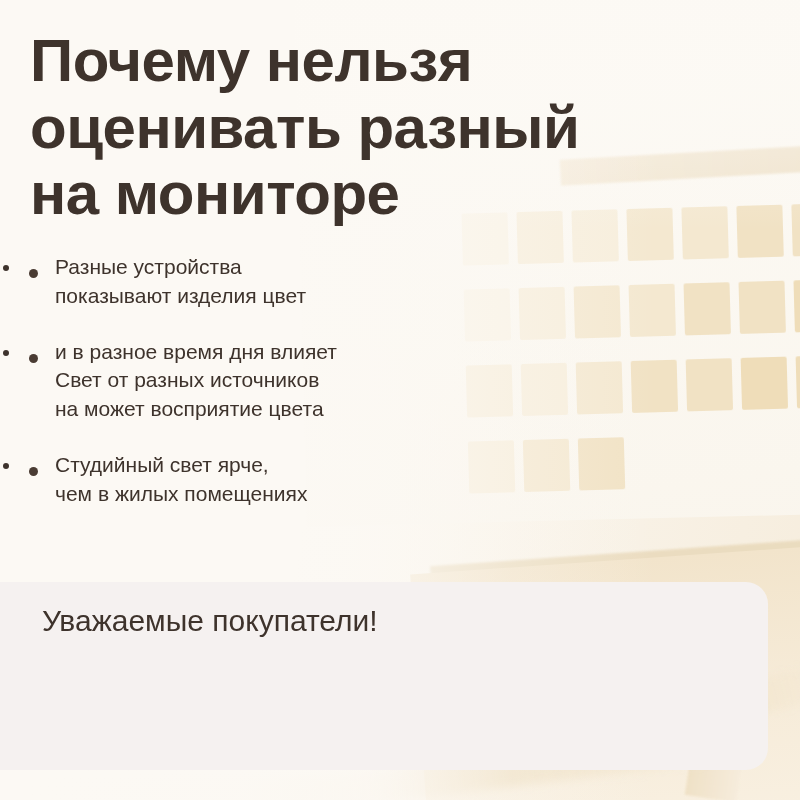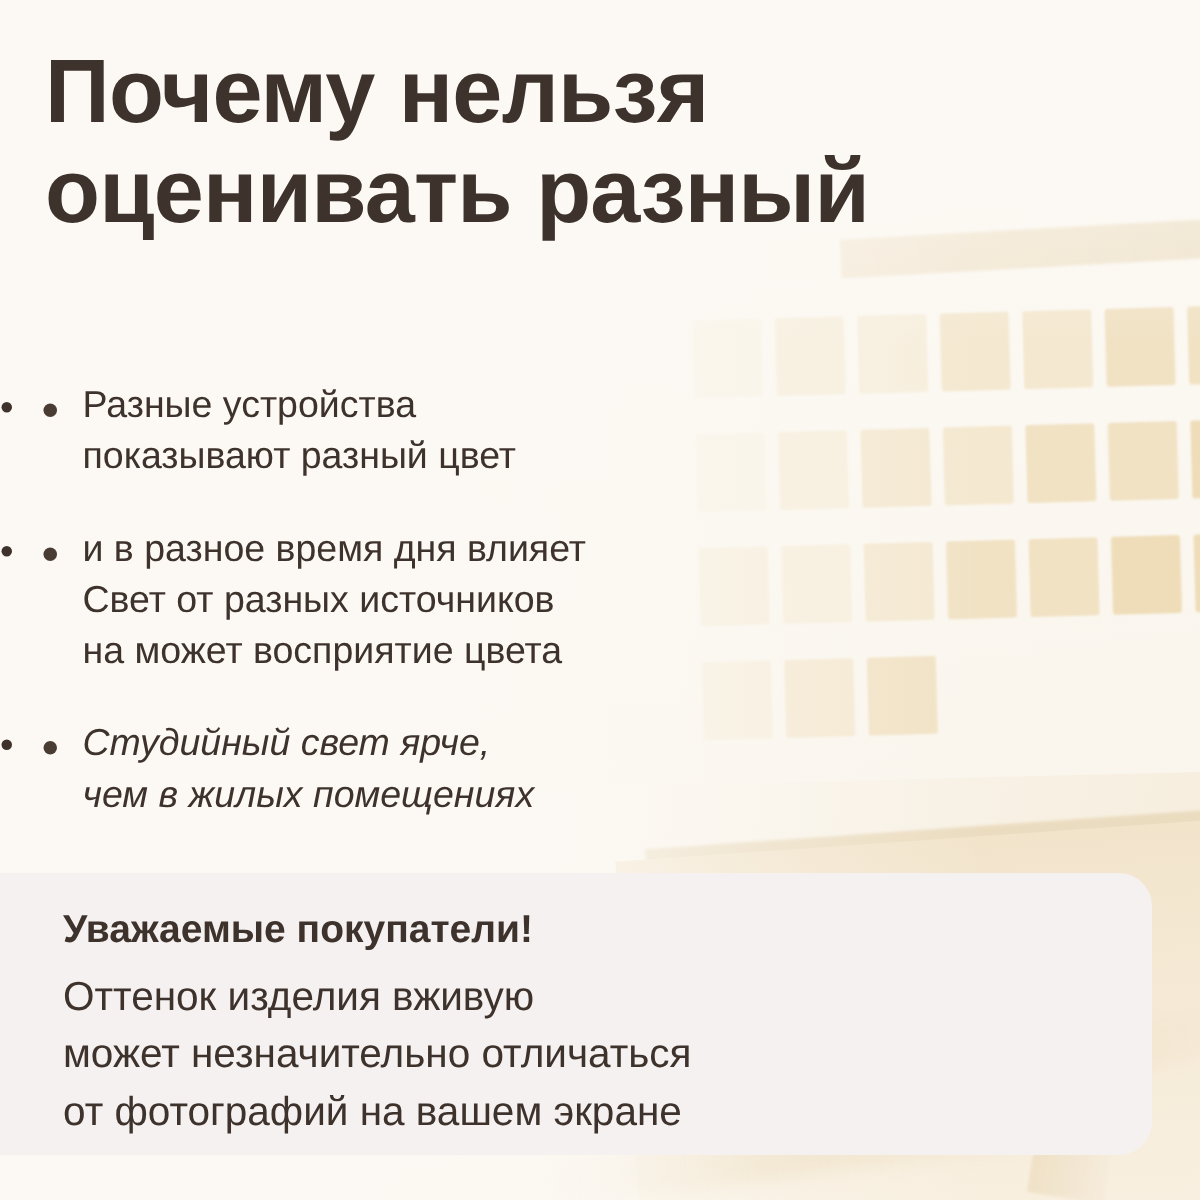--- a/index.html
+++ b/index.html
@@ -140,47 +140,47 @@
 
   .bullets {
     position:absolute;
     left:22px; top:253px;
     width:560px;
   }
   .bullet {
     position:relative;
     padding-left:33px;
     margin-bottom:27px;
-    font-size:25px;
+    font-size:21px;
     line-height:1.37;
     color:#3E332C;
     font-weight:normal;
   }
-  .bullet:last-child { margin-bottom:0;font-style:italic; }
+  .bullet:last-child { margin-bottom:0; }
   .bullet .dot {
     position:absolute;
     left:7px; top:16px;
     width:9px; height:9px;
     border-radius:50%;
     background:#4A3C33;
   }
   .bullet .ln { display:block; white-space:nowrap; }
 
   .card {
     position:absolute;
     left:-30px; top:582px;
     width:798px; height:188px;
     background:#F5F1F0;
     border-radius:22px;
   }
   .card-heading {
     position:absolute;
     left:72px; top:22px;
-    font-size:26px;
-    font-weight:bold;
+    font-size:30px;
+    font-weight:normal;
     color:#3E332C;
     white-space:nowrap;
   }
   .card-body {
     position:absolute;
     left:72px; top:63px;
     font-size:27px;
     line-height:1.42;
     color:#3E332C;
   }
@@ -241,44 +241,40 @@
 
     <div class="bg-fade-left"></div>
     <div class="bg-fade-top"></div>
   </div>
 
   <div class="content">
 
     <h1 class="title">
       <span class="tl">Почему нельзя</span>
       <span class="tl">оценивать разный</span>
+      <span class="tl">на мониторе</span>
     </h1>
 
     <ul class="bullets">
       <li class="bullet">
         <span class="dot"></span>
         <span class="ln">Разные устройства</span>
-        <span class="ln">показывают разный цвет</span>
+        <span class="ln">показывают изделия цвет</span>
       </li>
       <li class="bullet">
         <span class="dot"></span>
         <span class="ln">и в разное время дня влияет</span>
         <span class="ln">Свет от разных источников</span>
         <span class="ln">на может восприятие цвета</span>
       </li>
       <li class="bullet">
         <span class="dot"></span>
         <span class="ln">Студийный свет ярче,</span>
         <span class="ln">чем в жилых помещениях</span>
       </li>
     </ul>
 
     <div class="card">
       <div class="card-heading">Уважаемые покупатели!</div>
-      <div class="card-body">
-        <span class="ln">Оттенок изделия вживую</span>
-        <span class="ln">может незначительно отличаться</span>
-        <span class="ln">от фотографий на вашем экране</span>
-      </div>
     </div>
 
   </div>
 </div>
 
 </body></html>

